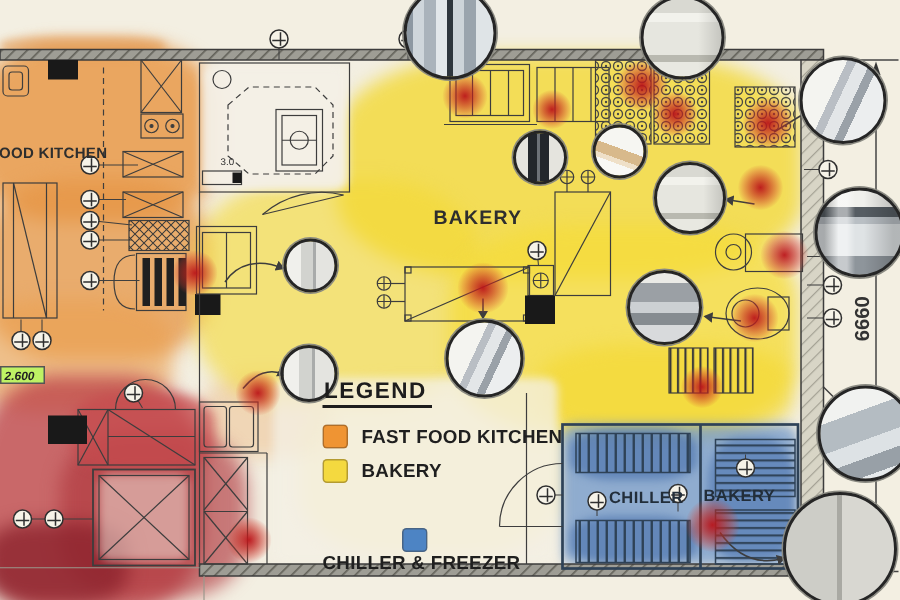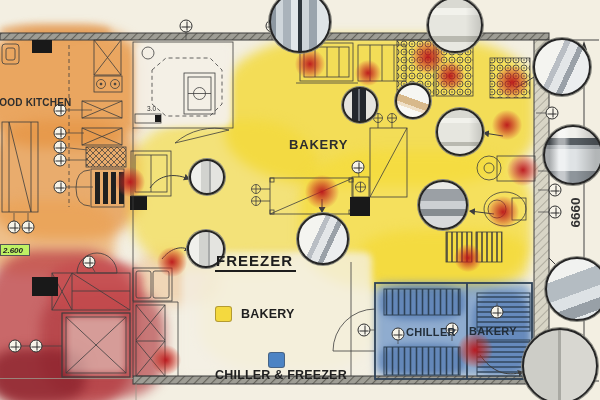--- a/index.html
+++ b/index.html
@@ -356,21 +356,25 @@
 
   <div class="lbl" id="lbl-kitchen">FOOD KITCHEN</div>
   <div class="lbl" id="lbl-bakery">BAKERY</div>
   <div class="lbl" id="lbl-chiller">CHILLER</div>
   <div class="lbl" id="lbl-freezer">BAKERY</div>
   <div class="lbl" id="lbl-note">3.0</div>
   <div id="lvl-box">2.600</div>
   <div id="dim-label">6660</div>
 
   <div id="legend">
-    <span id="legend-title">FREEZER</span>
+    <span id="legend-title">LEGEND</span>
+    <div class="leg-row" style="top:31px;">
+      <span class="leg-swatch" style="background: rgb(239, 148, 51);"></span>
+      <span class="leg-label">FAST FOOD KITCHEN</span>
+    </div>
     <div class="leg-row" style="top:54px;">
       <span class="leg-swatch" style="background: rgb(244, 217, 63);"></span>
       <span class="leg-label">BAKERY</span>
     </div>
     <div class="leg-row" style="top:100px;flex-direction:column;">
       <span class="leg-swatch" style="background: rgb(77, 132, 196);"></span>
       <span class="leg-label">CHILLER &amp; FREEZER</span>
     </div>
   </div>
 

